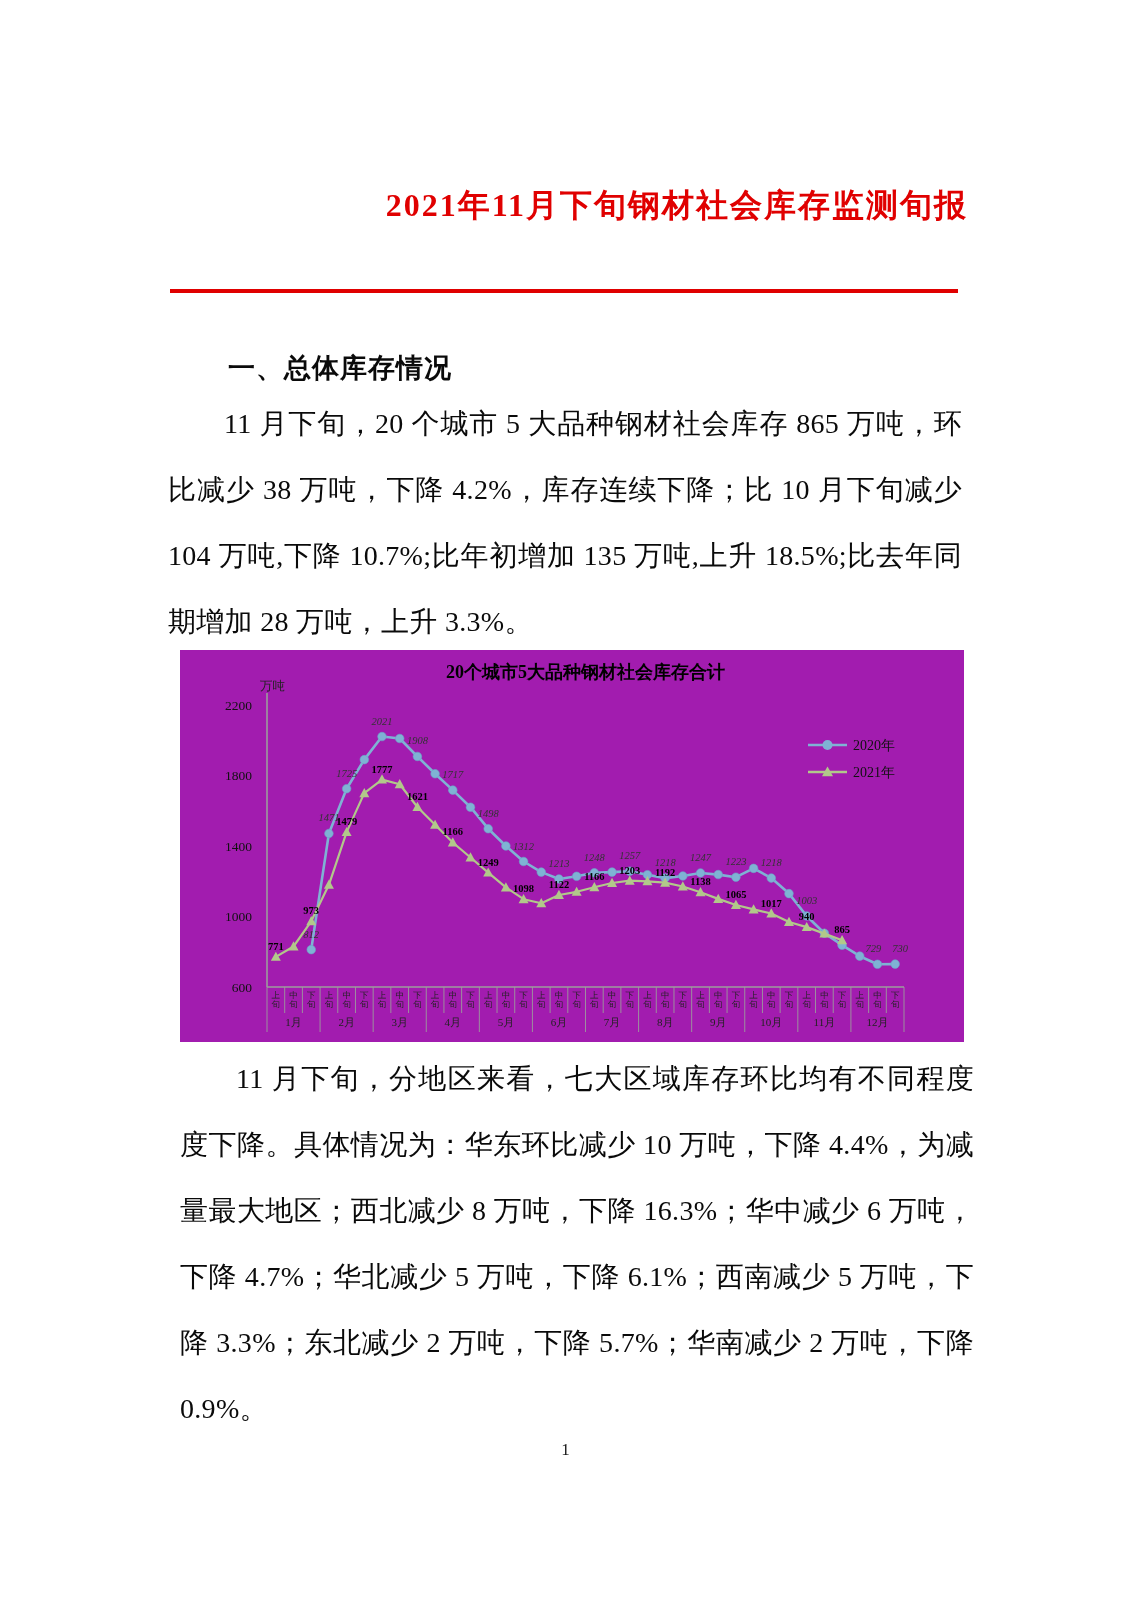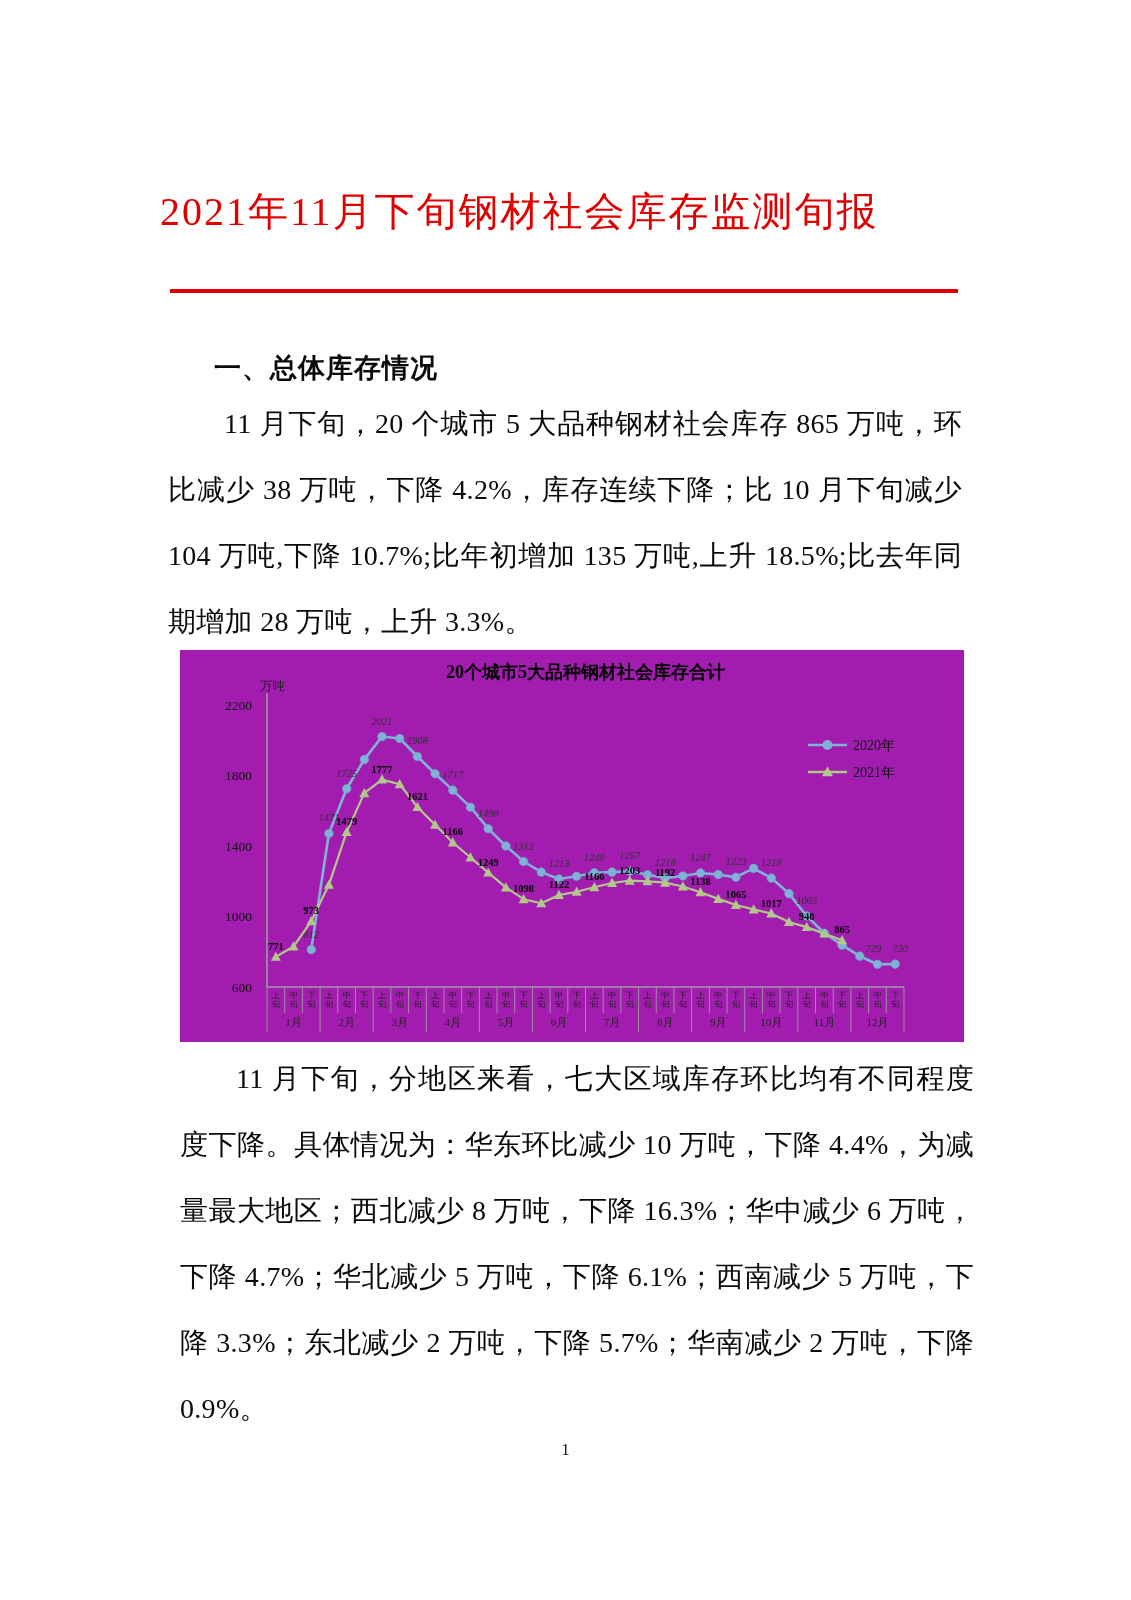--- a/index.html
+++ b/index.html
@@ -5,29 +5,29 @@
   :root{
     --red:#e00000;
     --ink:#0a0a0a;
   }
   *{margin:0;padding:0;box-sizing:border-box;}
   html,body{width:1131px;height:1600px;background:#ffffff;}
   body{position:relative;font-family:"Liberation Serif",serif;color:var(--ink);overflow:hidden;}
 
   .doc-title{
     position:absolute;top:184px;left:160px;width:808px;
-    text-align:left;font-size:40px;font-weight:400;letter-spacing:2px;
+    text-align:right;font-size:32px;font-weight:700;letter-spacing:2px;
     color:var(--red);white-space:nowrap;
   }
   .title-rule{
     position:absolute;top:289px;left:170px;width:788px;height:4px;
     background:var(--red);
   }
   .section-heading{
-    position:absolute;top:350px;left:156px;width:788px;
+    position:absolute;top:350px;left:170px;width:788px;
     font-size:27px;font-weight:700;letter-spacing:1px;padding-left:58px;
   }
   .para{
     position:absolute;left:168px;width:794px;
     font-size:28px;line-height:66px;letter-spacing:0.3px;
     text-align:justify;text-justify:inter-ideograph;
   }
   .para p{text-indent:2em;}
   #para1{top:391px;}
   #para2{top:1046px;margin-left:12px;}

